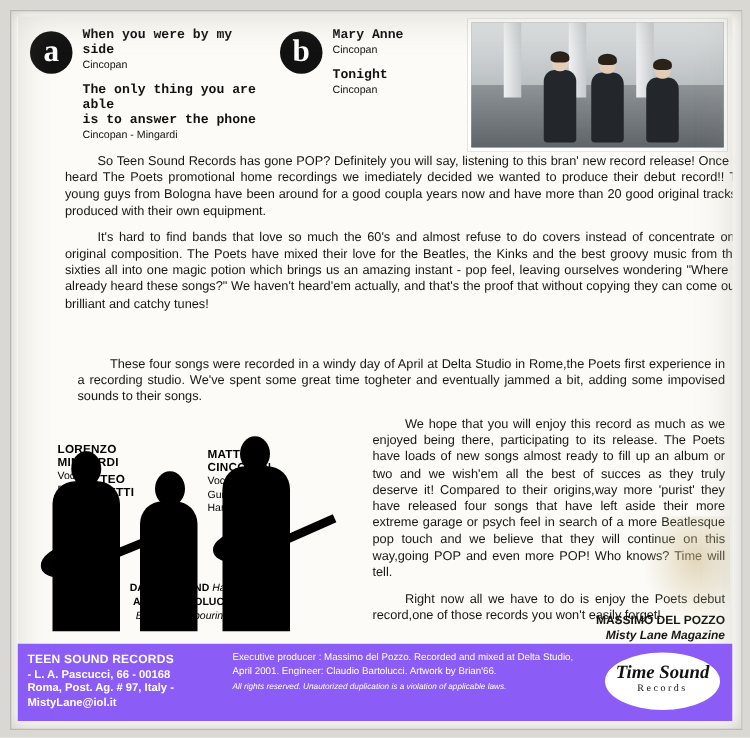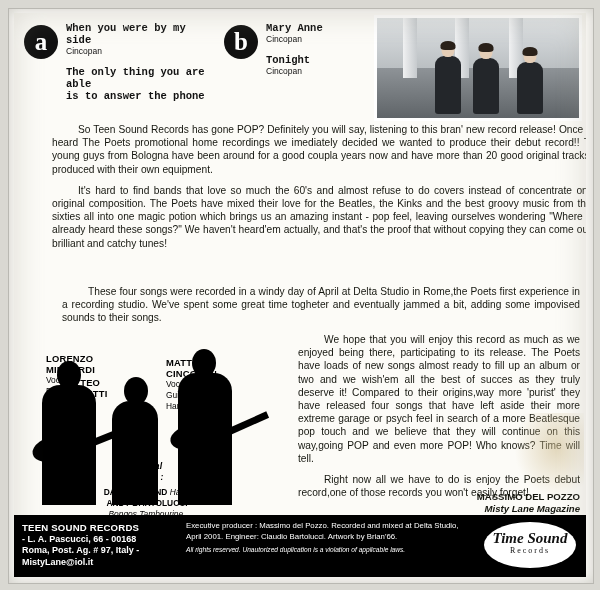--- a/index.html
+++ b/index.html
@@ -262,21 +262,21 @@
     line-height: 13px;
     color: #111;
   }
 
   
   .footer {
     position: absolute;
     left: 0; bottom: 0;
     width: 572px;
     height: 62px;
-    background: #000000;
+    background: #8b5cf6;
     color: #fff;
     box-sizing: border-box;
   }
   .footer-label {
     position: absolute;
     left: 8px; top: 7px;
     width: 150px;
     font-size: 9px;
     line-height: 11.5px;
     font-weight: bold;
@@ -346,20 +346,21 @@
     <div class="tracks">
 
       <div class="side side-a">
         <div class="side-letter">a</div>
         <div class="side-body">
           <div class="trk-title">When you were by my side</div>
           <div class="trk-author">Cincopan</div>
           <div class="trk-gap"></div>
           <div class="trk-title" style="white-space:pre-line">The only thing you are able
 is to answer the phone</div>
+          <div class="trk-author">Cincopan - Mingardi</div>
         </div>
       </div>
 
       <div class="side side-b">
         <div class="side-letter">b</div>
         <div class="side-body">
           <div class="trk-title">Mary Anne</div>
           <div class="trk-author">Cincopan</div>
           <div class="trk-gap"></div>
           <div class="trk-title">Tonight</div>
@@ -434,22 +435,20 @@
 
         <div class="names" style="left:146px; top:72px;">
           <div class="name-big" style="white-space:pre-line">MATTEO
 CINCOPAN</div>
           <div class="name-small" style="white-space:pre-line">Vocals,
 Guitars,
 Hammond.</div>
         </div>
 
         <div class="guests">
-          <div class="gt" style="white-space:pre-line">Special
-guests :</div>
           <div style="margin-top:4px;">
             <span style="font-weight:bold">DAVIDE SOUND</span>
             <span style="font-style:italic">Harp.</span>
           </div>
           <div>
             <span style="font-weight:bold">ANDY BARTOLUCCI</span>
           </div>
           <div style="font-style:italic">Bongos,Tambourine.</div>
         </div>
       </div>

